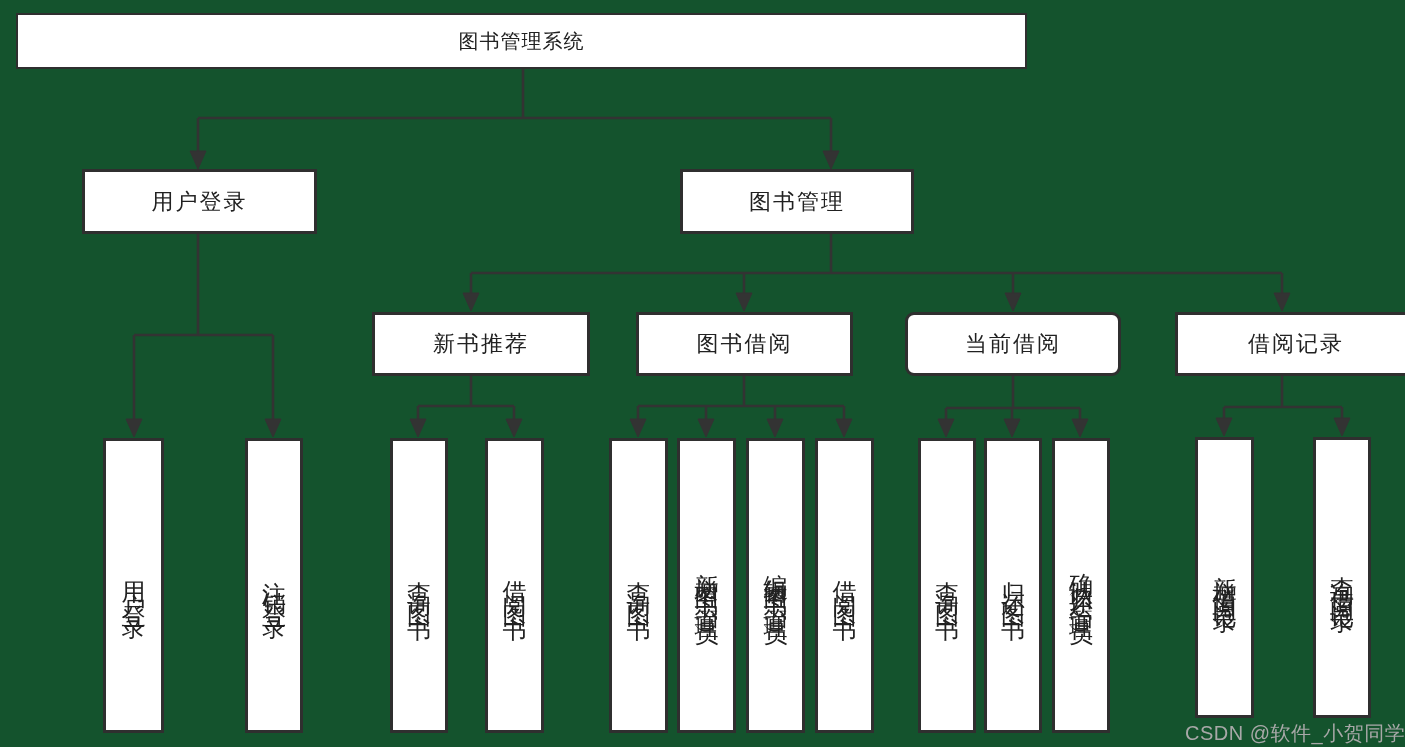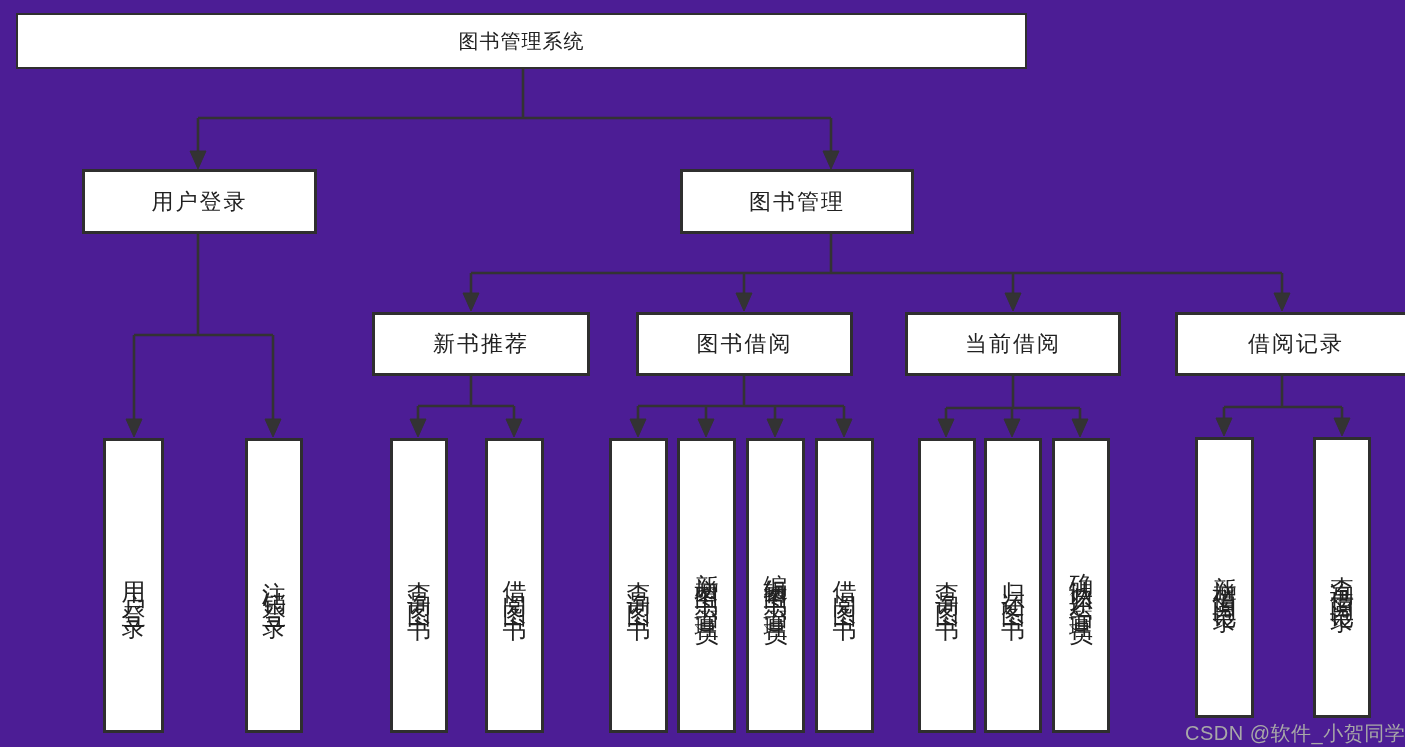--- a/index.html
+++ b/index.html
@@ -4,21 +4,21 @@
 <style>
   html, body {
     margin: 0;
     padding: 0;
     background: #ffffff;
   }
   #stage {
     position: relative;
     width: 1405px;
     height: 747px;
-    background: #4c1d95;
+    background: #14532d;
     overflow: hidden;
     font-family: "Liberation Sans", "DejaVu Sans", sans-serif;
   }
   #wires {
     position: absolute;
     left: 0; top: 0;
     width: 1405px; height: 747px;
     z-index: 1;
   }
   #wires path {
@@ -53,21 +53,21 @@
     font-size: 22px;
     letter-spacing: 2px;
     white-space: nowrap;
   }
   .box--root .hlabel { font-size: 20px; letter-spacing: 1px; }
   .n-user  { left: 82px;  top: 169px; width: 235px; }
   .n-mgmt  { left: 680px; top: 169px; width: 234px; }
   .box--l3 { top: 312px; height: 64px; }
   .n-rec   { left: 372px;  width: 218px; }
   .n-bor   { left: 636px;  width: 217px; }
-  .n-cur   { left: 905px;  width: 216px; }
+  .n-cur   { left: 905px;  width: 216px; border-radius: 9px; }
   .n-hist  { left: 1175px; width: 242px; }
   .box--leaf {
     top: 438px;
     height: 295px;
     width: 59px;
   }
   .vlabel {
     writing-mode: vertical-rl;
     text-orientation: mixed;
     font-size: 24px;

